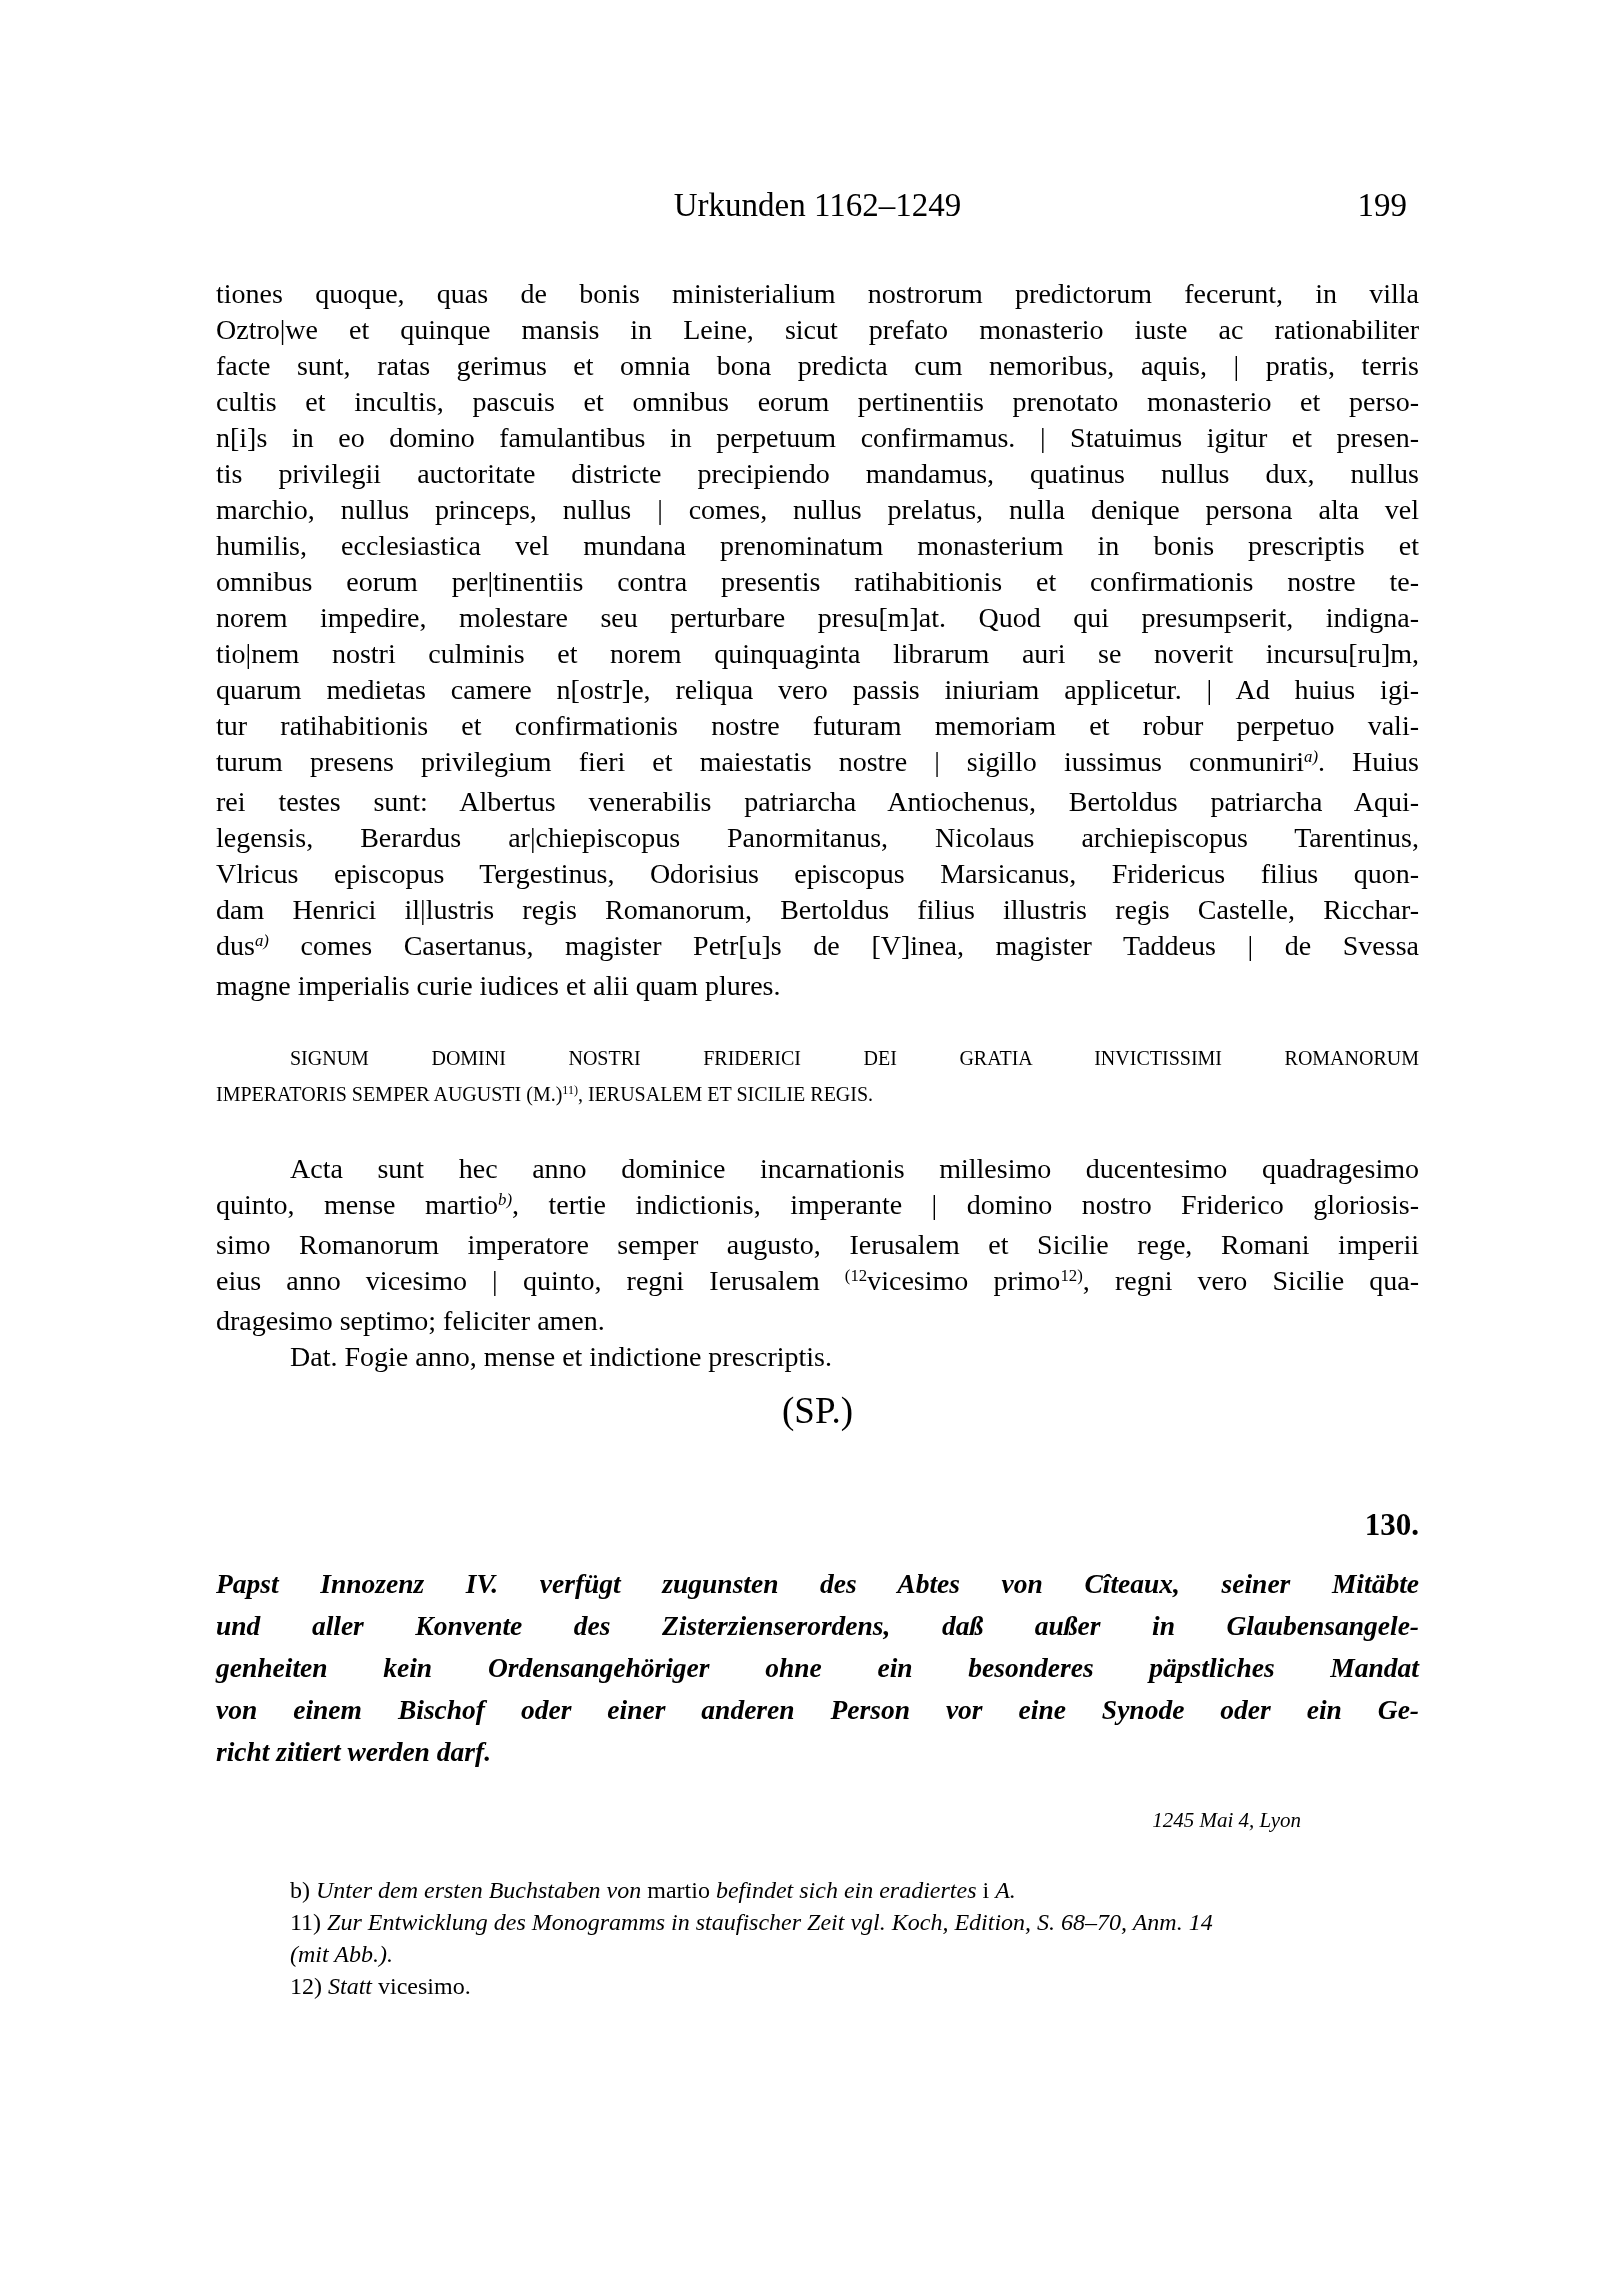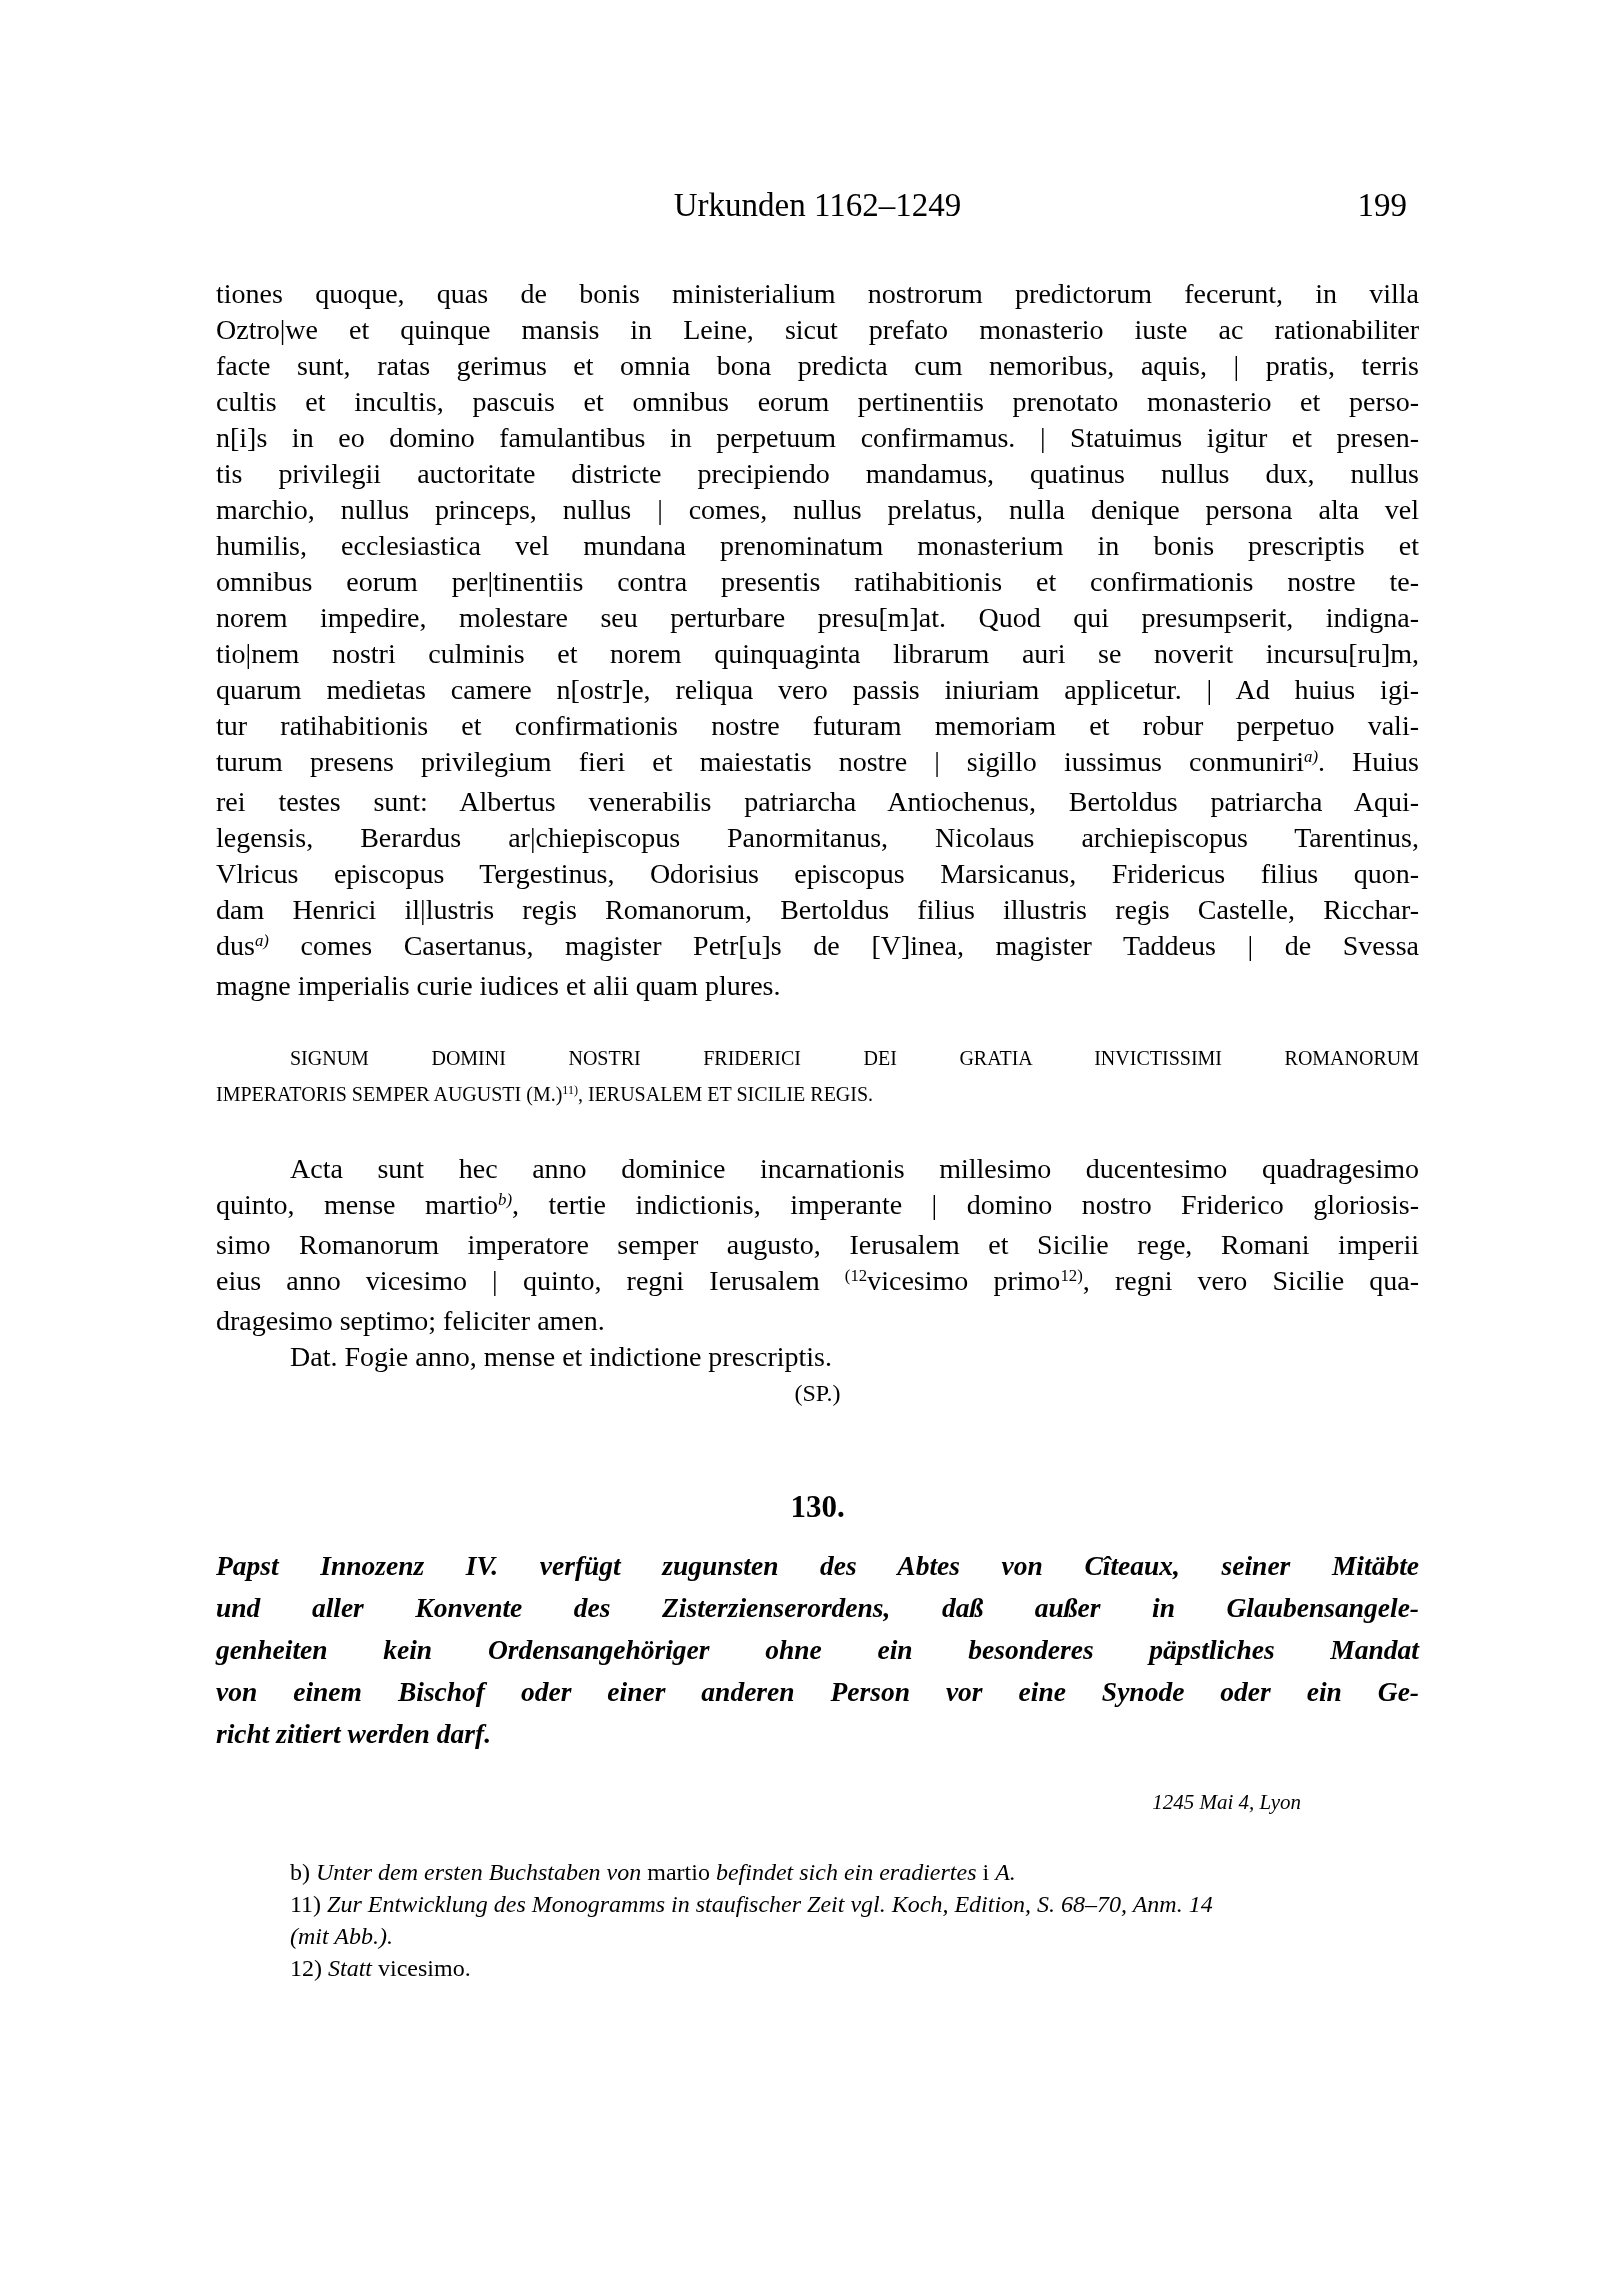--- a/index.html
+++ b/index.html
@@ -38,29 +38,29 @@
   .tline.ind  { text-indent: 74px; }
 
   .signum .tline {
     font-size: 20px;
     line-height: 36px;
   }
   .signum { margin-top: 36px; }
   .acta   { margin-top: 36px; }
   .datum  { margin-top: 0; }
   .sealnote {
-    font-size: 24px; line-height: 36px;
+    font-size: 37px; line-height: 36px;
     text-align: center;
-    margin-top: 0;
+    margin-top: 18px;
   }
 
   .charter-number {
     font-size: 31px; line-height: 36px;
     font-weight: bold;
-    text-align: center;
+    text-align: right;
     margin-top: 78px;
   }
   .summary { margin-top: 19.6px; }
   .summary .tline {
     font-size: 27.5px;
     line-height: 42px;
     font-weight: bold;
     font-style: italic;
   }
   .dateline {

